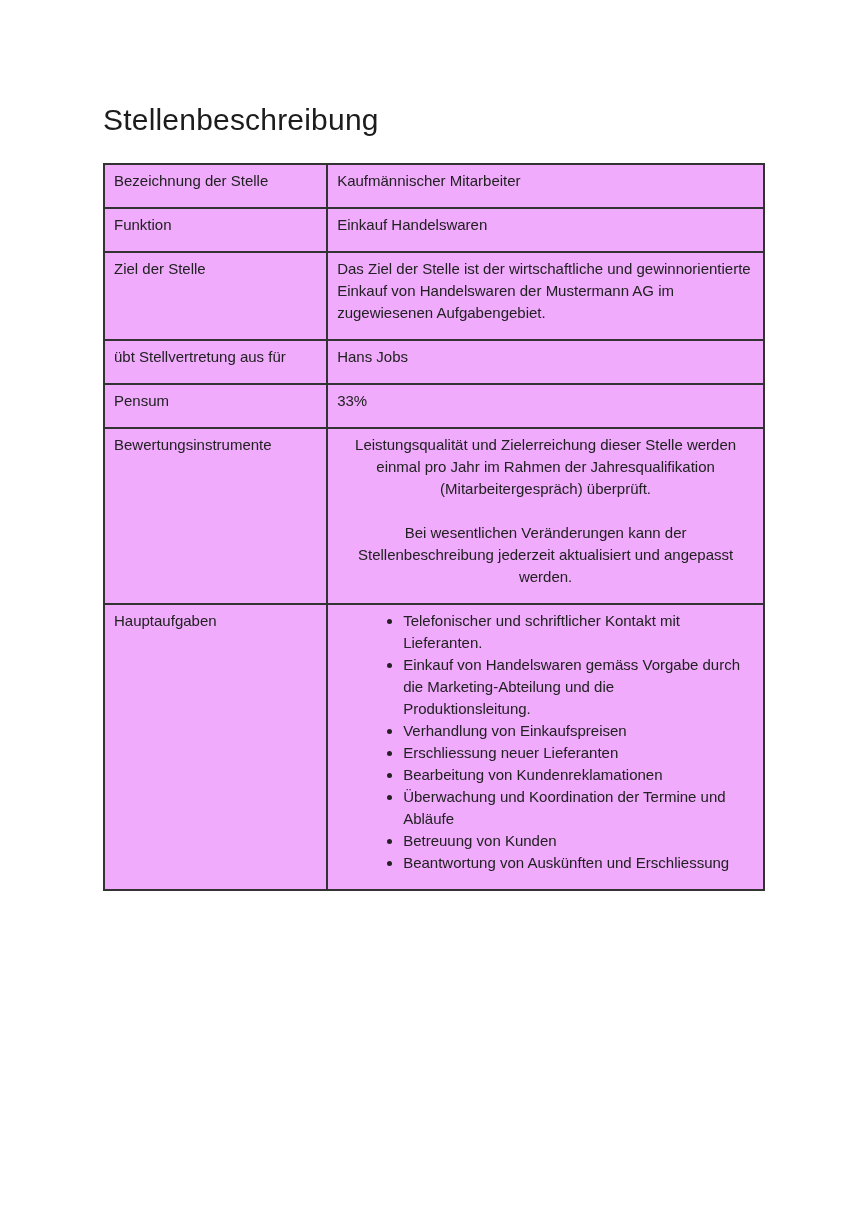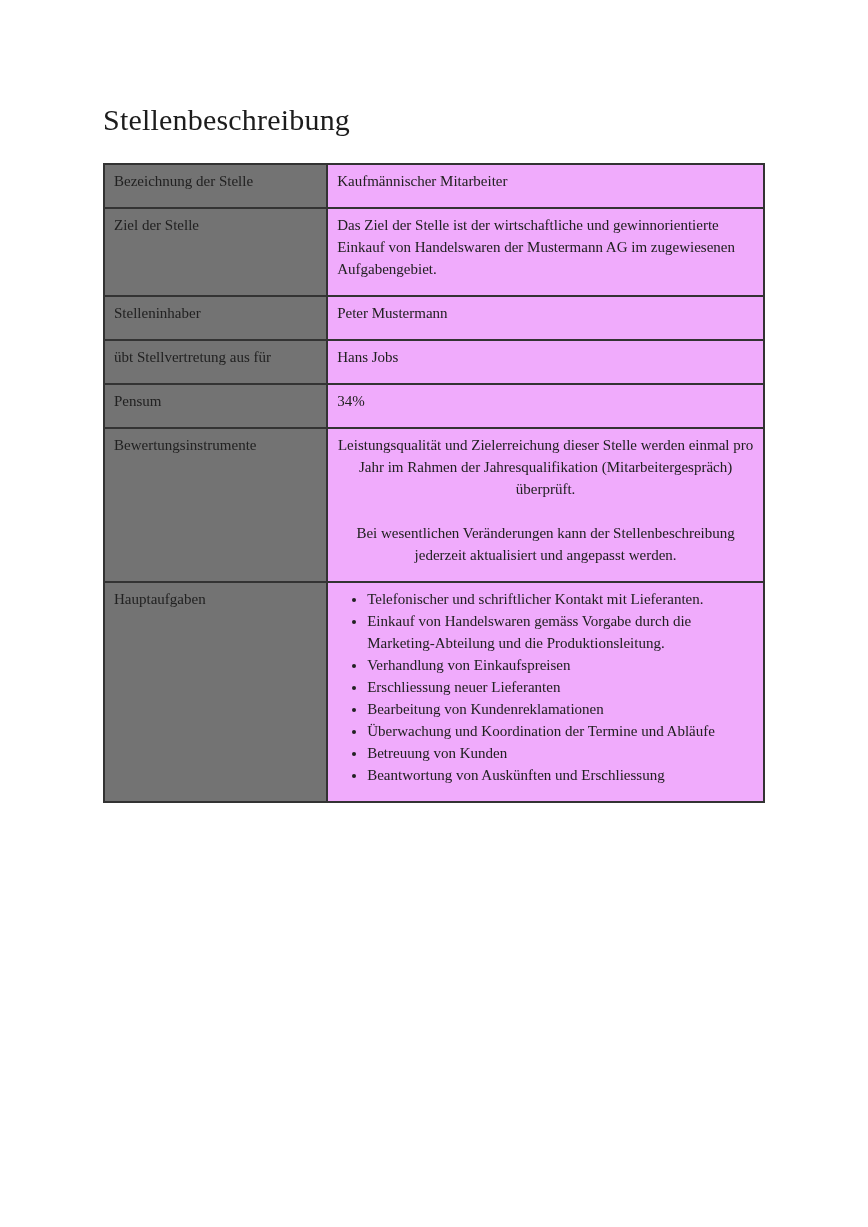--- a/index.html
+++ b/index.html
@@ -1,15 +1,15 @@
 <!DOCTYPE html>
 <html lang="de"><head>
 <meta charset="utf-8">
 <style>
-  * { margin: 0; padding: 0; box-sizing: border-box; font-family: Liberation Serif, serif; }
+  * { margin: 0; padding: 0; box-sizing: border-box; }
 
   html, body {
     background: #ffffff;
   }
 
   .page {
     position: relative;
     width: 868px;
     height: 1227px;
     background: #ffffff;
@@ -41,69 +41,70 @@
     border: 2px solid #333333;
     vertical-align: top;
     font-size: 15px;
     line-height: 22px;
     padding: 5px 9px 15px 9px;
     color: #212121;
   }
 
   td.label-cell {
     width: 211px;
-    background: #737373;
+    background: #f0abfc;
   }
 
   td.value-cell {
     width: 413px;
     background: #f0abfc;
   }
 
   .value-cell p { margin: 0; text-align: center; }
   .value-cell p + p { margin-top: 22px; }
 
   .value-cell ul {
     margin: 0;
     padding-left: 30px;
     list-style-type: disc;
   }
   .value-cell li {
     padding-right: 10px;
+    margin-left: 36px;
   }
 </style>
 </head>
 <body>
 
 <div class="page">
   <div class="content">
 
     <h1 class="doc-title">Stellenbeschreibung</h1>
 
     <table class="job-table">
       <tbody>
         <tr>
           <td class="label-cell">Bezeichnung der Stelle</td>
           <td class="value-cell">Kaufmännischer Mitarbeiter</td>
         </tr>
         <tr>
+          <td class="label-cell">Funktion</td>
+          <td class="value-cell">Einkauf Handelswaren</td>
+        </tr>
+        <tr>
           <td class="label-cell">Ziel der Stelle</td>
           <td class="value-cell">Das Ziel der Stelle ist der wirtschaftliche und gewinnorientierte Einkauf von Handelswaren der Mustermann AG im zugewiesenen Aufgabengebiet.</td>
-        </tr>
-        <tr>
-          <td class="label-cell">Stelleninhaber</td>
-          <td class="value-cell">Peter Mustermann</td>
         </tr>
         <tr>
           <td class="label-cell">übt Stellvertretung aus für</td>
           <td class="value-cell">Hans Jobs</td>
         </tr>
         <tr>
           <td class="label-cell">Pensum</td>
-          <td class="value-cell">34%</td>
+          <td class="value-cell">33%</td>
         </tr>
         <tr>
           <td class="label-cell">Bewertungsinstrumente</td>
           <td class="value-cell">
               <p>Leistungsqualität und Zielerreichung dieser Stelle werden einmal pro Jahr im Rahmen der Jahresqualifikation (Mitarbeitergespräch) überprüft.</p>
               <p>Bei wesentlichen Veränderungen kann der Stellenbeschreibung jederzeit aktualisiert und angepasst werden.</p>
             </td>
         </tr>
         <tr>
           <td class="label-cell">Hauptaufgaben</td>

